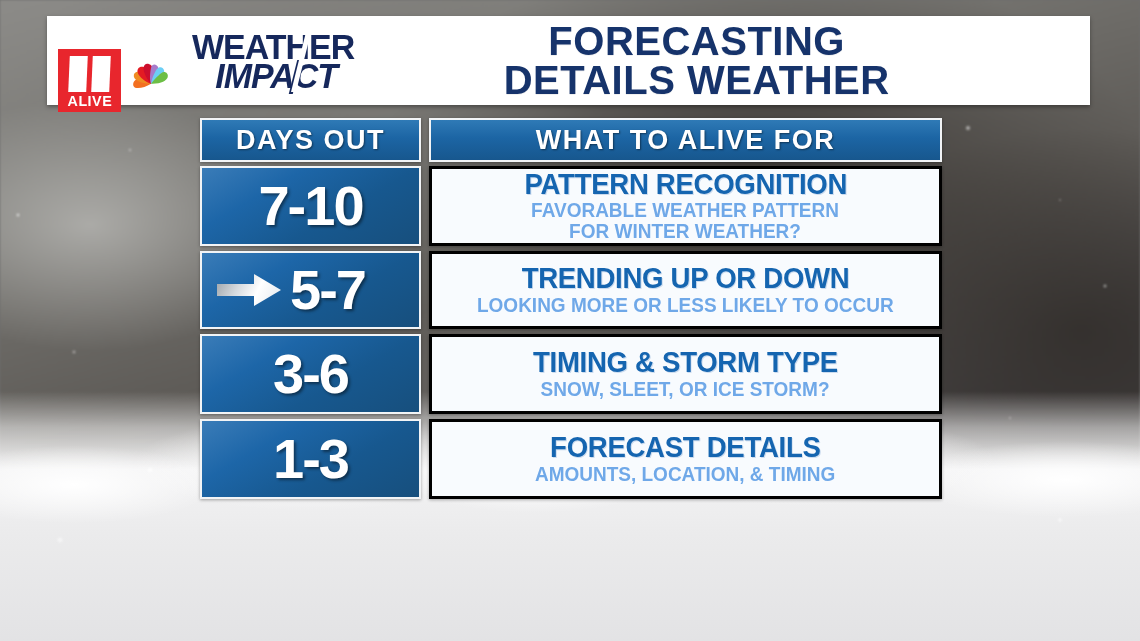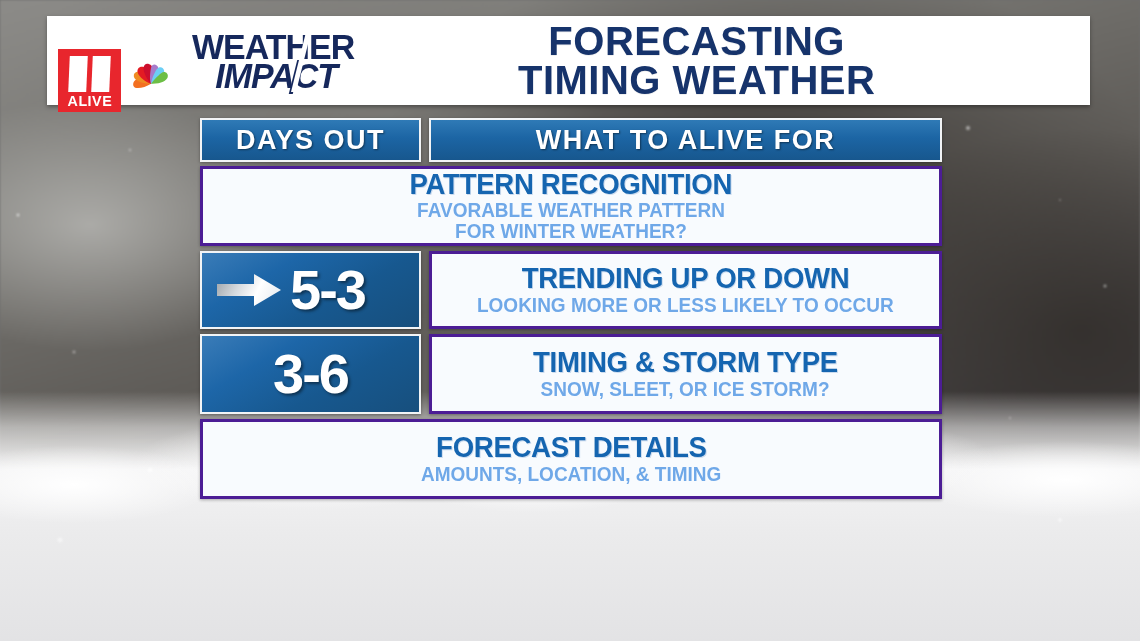--- a/index.html
+++ b/index.html
@@ -225,21 +225,21 @@
     border: 2px solid #f2f4f6;
     display: flex;
     align-items: center;
     justify-content: center;
     box-shadow: 0 1px 3px rgba(0,0,0,0.35);
   }
 
   .cell-right {
     flex: 1 1 auto;
     background: #f8fbfe;
-    border: 3px solid #4c1d95;
+    border: 3px solid #000000;
     display: flex;
     flex-direction: column;
     align-items: center;
     justify-content: center;
     box-shadow: 0 1px 3px rgba(0,0,0,0.3);
   }
 
   
   .row.head { height: 44px; margin-bottom: 4px; }
   .row.head .cell-left,
@@ -344,36 +344,39 @@
           <div class="wi-top">WEATHER</div>
           <div class="wi-bot">IMPACT</div>
         </div>
         <div class="wm-slash2"></div>
         <div class="wm-slash"></div>
       </div>
     </div>
 
     <div class="title-block">
       <div class="t-line">FORECASTING</div>
-      <div class="t-line">TIMING WEATHER</div>
+      <div class="t-line">DETAILS WEATHER</div>
     </div>
   </div>
 
   <div class="grid">
 
     <div class="row head">
       <div class="cell-left">
         <div class="head-text">DAYS OUT</div>
       </div>
       <div class="cell-right">
         <div class="head-text">WHAT TO ALIVE FOR</div>
       </div>
     </div>
 
     <div class="row data">
+      <div class="cell-left">
+        <div class="days-num">7-10</div>
+      </div>
       <div class="cell-right">
         <div class="head-main">PATTERN RECOGNITION</div>
         <div class="head-sub">
           <span>FAVORABLE WEATHER PATTERN</span>
           <span>FOR WINTER WEATHER?</span>
         </div>
       </div>
     </div>
 
     <div class="row data">
@@ -384,21 +387,21 @@
               <linearGradient id="argrad" x1="0" y1="0" x2="1" y2="0.25">
                 <stop offset="0%" stop-color="#9aa0a6"></stop>
                 <stop offset="40%" stop-color="#d6dade"></stop>
                 <stop offset="72%" stop-color="#ffffff"></stop>
                 <stop offset="100%" stop-color="#eef1f4"></stop>
               </linearGradient>
             </defs>
             <path d="M1,11 L38,11 L38,1 L65,17 L38,33 L38,23 L1,23 Z" fill="url(#argrad)"></path>
           </svg>
         </div>
-        <div class="days-num" style="margin-left:34px;">5-3</div>
+        <div class="days-num" style="margin-left:34px;">5-7</div>
       </div>
       <div class="cell-right">
         <div class="head-main">TRENDING UP OR DOWN</div>
         <div class="head-sub">
           <span>LOOKING MORE OR LESS LIKELY TO OCCUR</span>
         </div>
       </div>
     </div>
 
     <div class="row data">
@@ -407,20 +410,23 @@
       </div>
       <div class="cell-right">
         <div class="head-main">TIMING &amp; STORM TYPE</div>
         <div class="head-sub">
           <span>SNOW, SLEET, OR ICE STORM?</span>
         </div>
       </div>
     </div>
 
     <div class="row data">
+      <div class="cell-left">
+        <div class="days-num">1-3</div>
+      </div>
       <div class="cell-right">
         <div class="head-main">FORECAST DETAILS</div>
         <div class="head-sub">
           <span>AMOUNTS, LOCATION, &amp; TIMING</span>
         </div>
       </div>
     </div>
 
   </div>
 </div>

